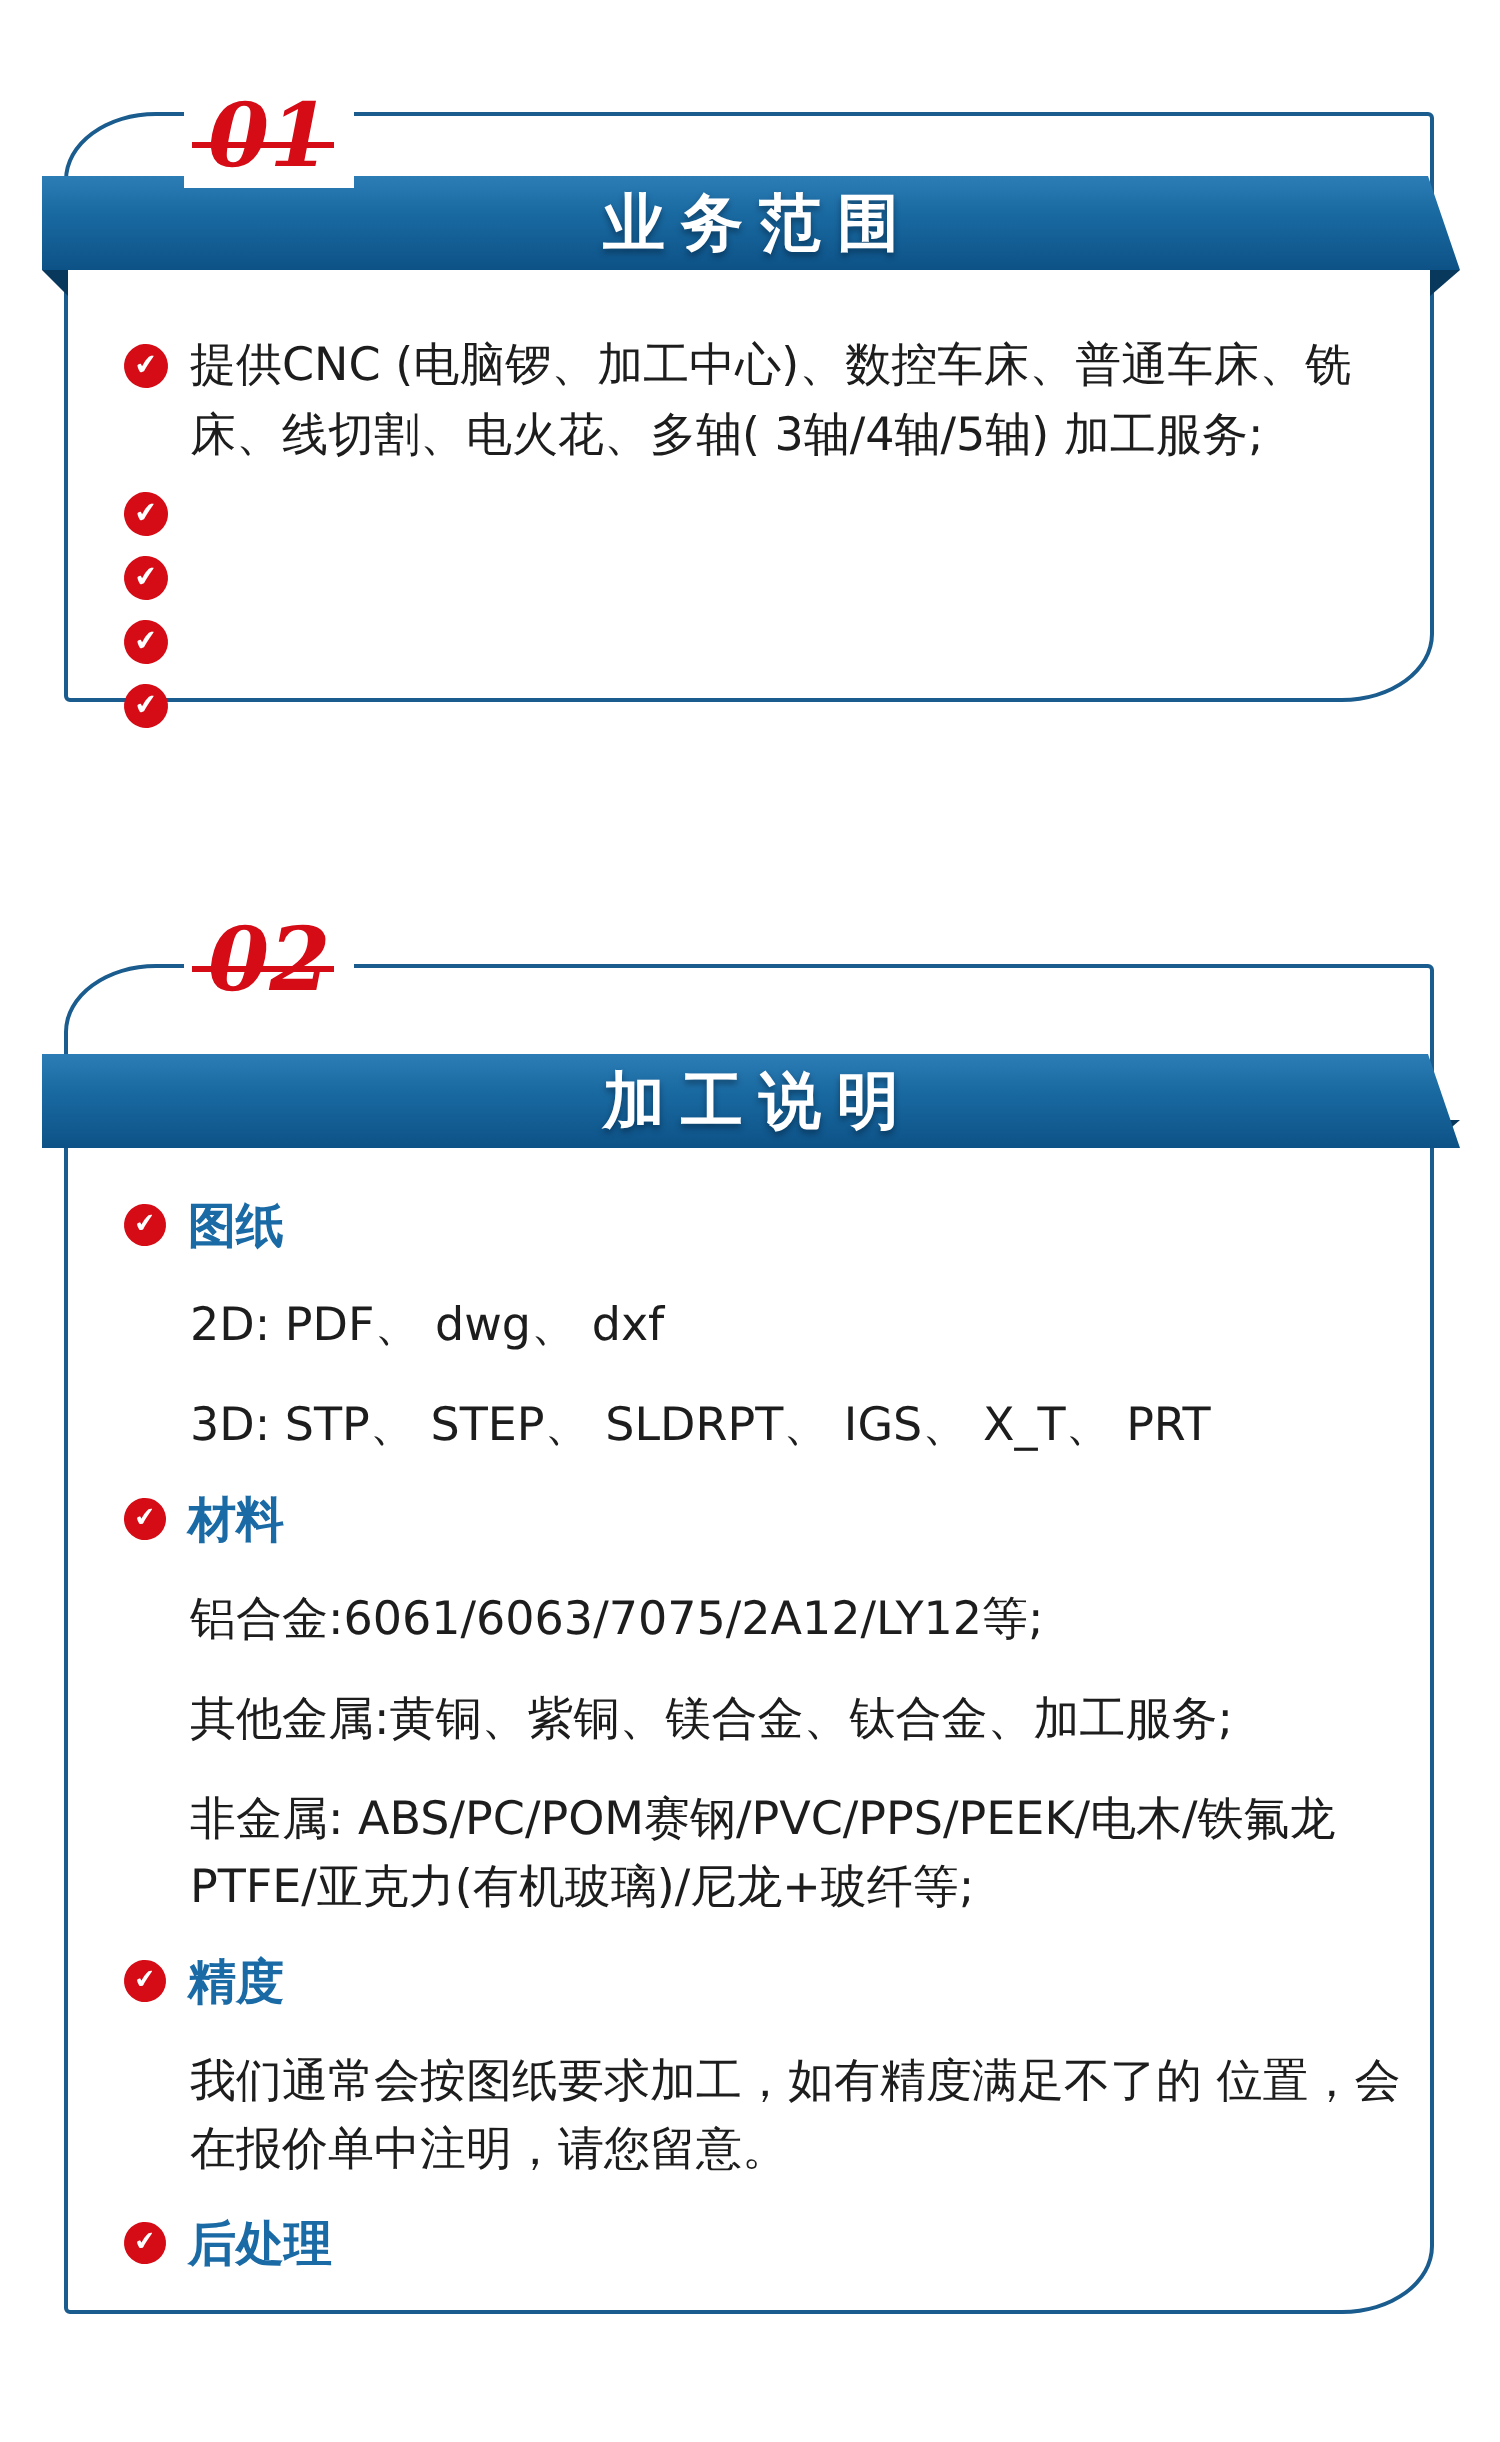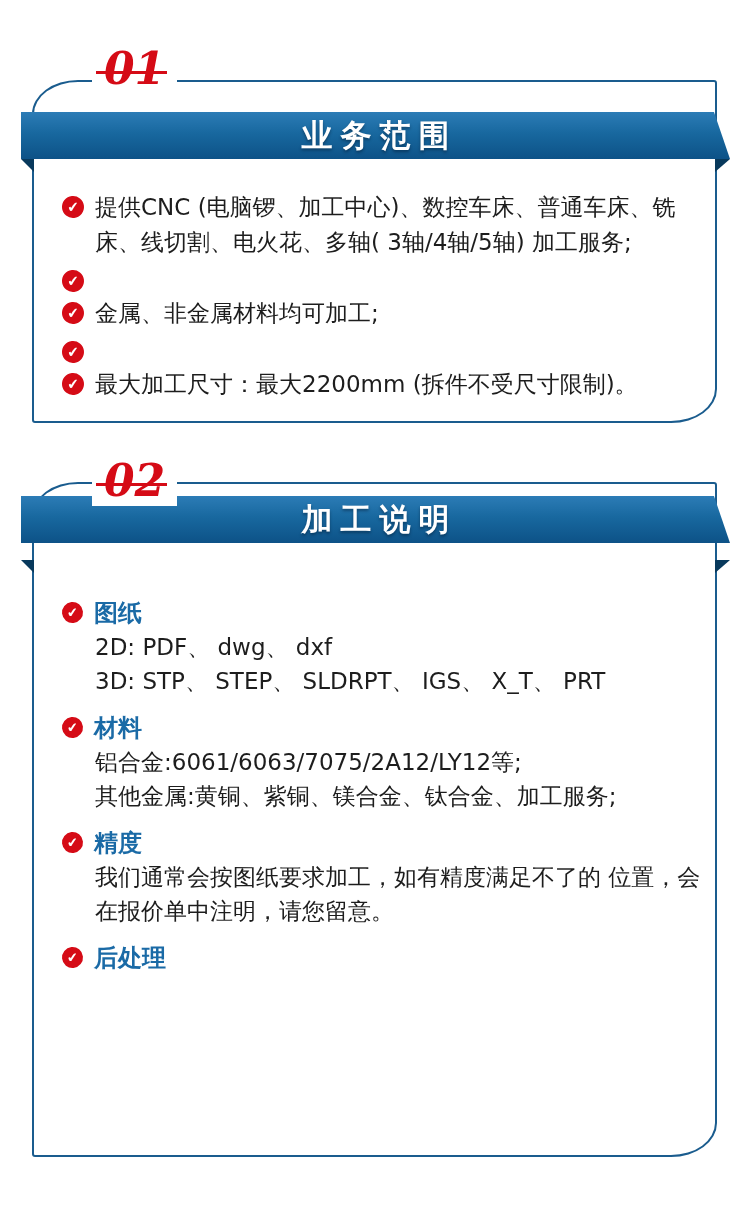--- a/index.html
+++ b/index.html
@@ -75,67 +75,65 @@
   
   .groups{position:absolute;left:28px;right:12px;}
   .group{margin-bottom:13px;}
   .group-head{display:flex;gap:11px;align-items:flex-start;}
   .group-head .chk{width:21px;height:21px;line-height:21px;font-size:13px;margin-top:6px;}
   .group-title{
     font-size:24px;line-height:34px;font-weight:bold;color:var(--heading-blue);
   }
   .group-line{
     padding-left:33px;font-size:23px;line-height:34px;
-    color:var(--body-text);font-weight:500;
+    color:var(--body-text);font-weight:500;margin-top:16px;
   }
 
   .fold,.ribbon,.panel,.sec-num,.chk{pointer-events:none;}
 </style>
 </head>
 <body>
 
 <div class="canvas">
 
   <div class="sec-num" style="top:44px;">01</div>
 
-  <div class="panel" style="top:80px;height:343px;">
+  <div class="panel" style="top:56px;height:295px;">
 
     <div class="ribbon" style="top:30px;">
       <span class="ribbon-title">业务范围</span>
     </div>
     <span class="fold fold-left" style="top:77px;"></span>
     <span class="fold fold-right" style="top:77px;"></span>
 
     <ul class="bullets" style="top:108px;">
       <li class="bullet">
         <span class="chk">✔</span>
         <span class="bullet-text">提供CNC (电脑锣、加工中心)、数控车床、普通车床、铣床、线切割、电火花、多轴( 3轴/4轴/5轴) 加工服务;</span>
       </li>
       <li class="bullet">
         <span class="chk">✔</span>
       </li>
       <li class="bullet">
         <span class="chk">✔</span>
-        <span class="bullet-text">金属、非金属材料均可加工;</span>
       </li>
       <li class="bullet">
         <span class="chk">✔</span>
       </li>
       <li class="bullet">
         <span class="chk">✔</span>
-        <span class="bullet-text">最大加工尺寸：最大2200mm (拆件不受尺寸限制)。</span>
       </li>
     </ul>
   </div>
 
   <div class="sec-num" style="top:456px;">02</div>
 
   <div class="panel" style="top:482px;height:675px;">
 
-    <div class="ribbon" style="top:12px;justify-content:center;">
+    <div class="ribbon" style="top:43px;justify-content:center;">
       <span class="ribbon-title">加工说明</span>
     </div>
     <span class="fold fold-left" style="top:76px;"></span>
     <span class="fold fold-right" style="top:76px;"></span>
 
     <div class="groups" style="top:112px;">
 
       <div class="group">
         <div class="group-head">
           <span class="chk">✔</span>
@@ -145,20 +143,21 @@
         <div class="group-line">3D: STP、 STEP、 SLDRPT、 IGS、 X_T、 PRT</div>
       </div>
 
       <div class="group">
         <div class="group-head">
           <span class="chk">✔</span>
           <span class="group-title">材料</span>
         </div>
         <div class="group-line">铝合金:6061/6063/7075/2A12/LY12等;</div>
         <div class="group-line">其他金属:黄铜、紫铜、镁合金、钛合金、加工服务;</div>
+        <div class="group-line">非金属: ABS/PC/POM赛钢/PVC/PPS/PEEK/电木/铁氟龙PTFE/亚克力(有机玻璃)/尼龙+玻纤等;</div>
       </div>
 
       <div class="group">
         <div class="group-head">
           <span class="chk">✔</span>
           <span class="group-title">精度</span>
         </div>
         <div class="group-line">我们通常会按图纸要求加工，如有精度满足不了的 位置，会在报价单中注明，请您留意。</div>
       </div>
 

